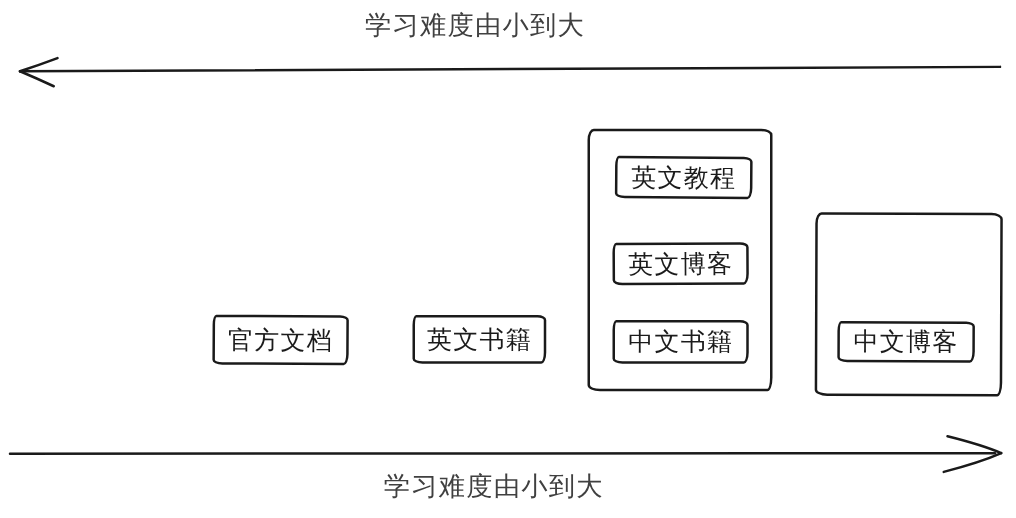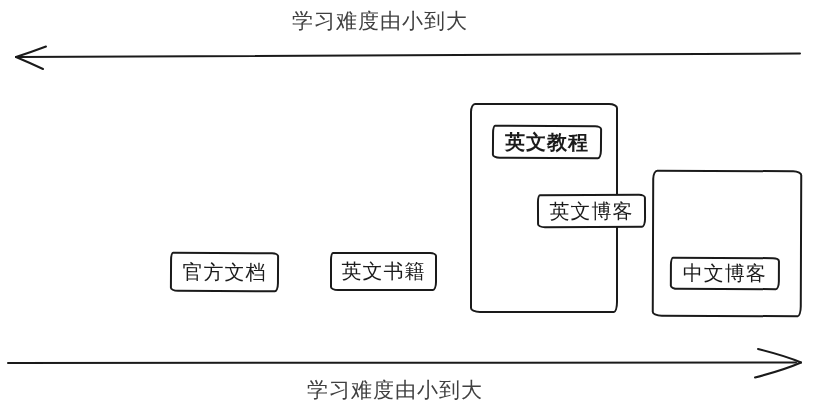--- a/index.html
+++ b/index.html
@@ -54,22 +54,22 @@
     border-radius: 5px 9px 4px 10px / 9px 5px 11px 5px;
   }
 
   
   .box.b-source   { left: 13px;  top: 253px; width: 110px; height: 37px; transform: rotate(-0.4deg); }
   .box.b-official { left: 170px; top: 252px; width: 109px; height: 40px; transform: rotate(0.3deg); }
   .box.b-enbook   { left: 330px; top: 252px; width: 107px; height: 39px; }
 
   
   .group.g1 { left: 470px; top: 103px; width: 148px; height: 210px; }
-  .g1 .box.i0 { left: 20px; top: 20px;  width: 110px; height: 34px; transform: rotate(0.4deg); font-weight: bold; }
-  .g1 .box.i1 { left: 18px; top: 89px;  width: 109px; height: 34px; transform: rotate(-0.3deg); margin-left: 47px; }
+  .g1 .box.i0 { left: 20px; top: 20px;  width: 110px; height: 34px; transform: rotate(0.4deg); }
+  .g1 .box.i1 { left: 18px; top: 89px;  width: 109px; height: 34px; transform: rotate(-0.3deg); }
   .g1 .box.i2 { left: 18px; top: 151px; width: 109px; height: 35px; }
 
   
   .group.g2 { left: 652px; top: 170px; width: 150px; height: 147px; transform: rotate(0.2deg); }
   .g2 .box.i0 { left: 16px; top: 18px; width: 110px; height: 35px; transform: rotate(-0.3deg); }
   .g2 .box.i1 { left: 16px; top: 85px; width: 110px; height: 33px; }
 </style>
 </head>
 <body>
 
@@ -92,20 +92,23 @@
     <span>英文书籍</span>
   </div>
 
   <div class="group g1">
     <div class="box i0">
       <span>英文教程</span>
     </div>
     <div class="box i1">
       <span>英文博客</span>
     </div>
+    <div class="box i2">
+      <span>中文书籍</span>
+    </div>
   </div>
 
   <div class="group g2">
     <div class="box i1">
       <span>中文博客</span>
     </div>
   </div>
 
   <svg class="arrow bottom-arrow" width="813" height="40" viewBox="0 0 813 40" aria-hidden="true">
     <path d="M 8 19 L 796 18.5" stroke-width="2"></path>

